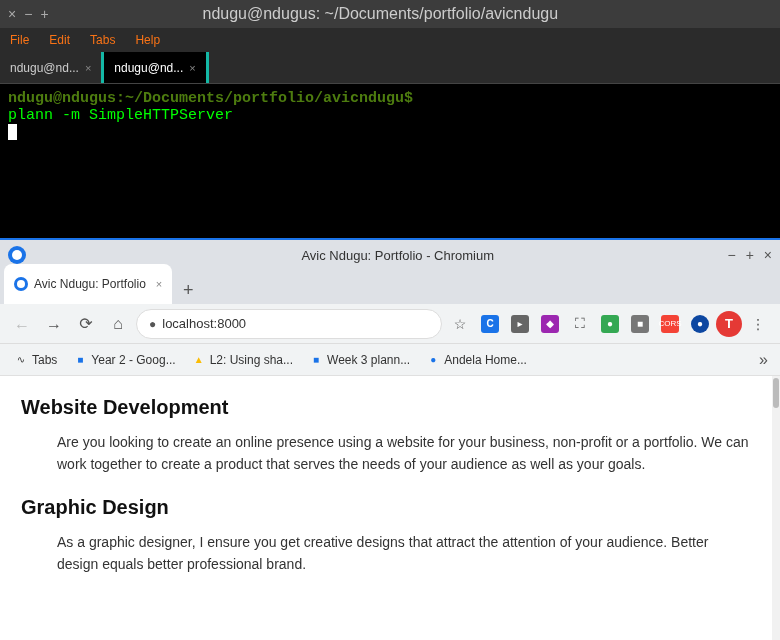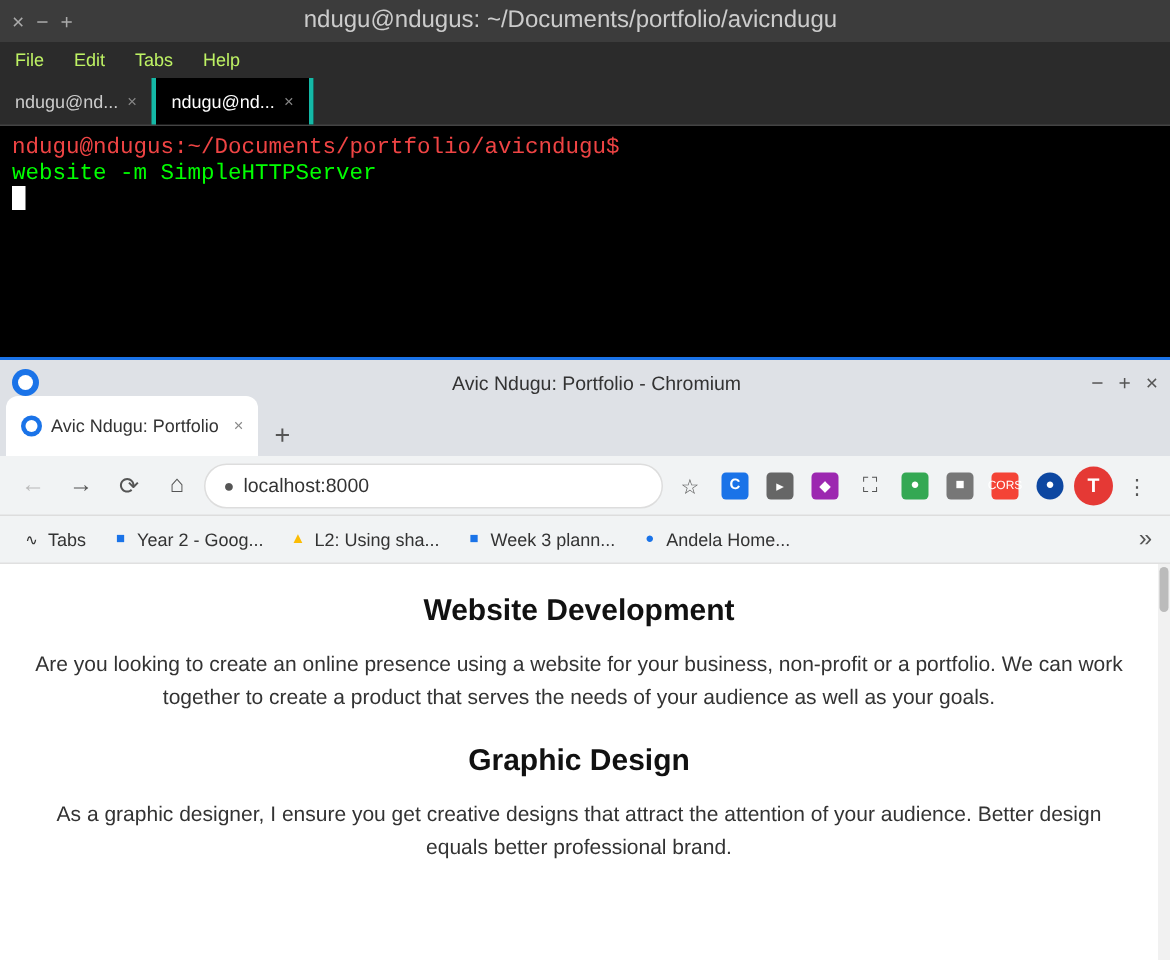--- a/index.html
+++ b/index.html
@@ -69,36 +69,36 @@
     .terminal-menubar {
       background: #2b2b2b;
       height: 24px;
       display: flex;
       align-items: center;
       padding: 0 4px;
       gap: 8px;
       flex-shrink: 0;
     }
     .terminal-menubar span {
-      color: #bef264;
+      color: #f97316;
       font-size: 12px;
       padding: 2px 6px;
       cursor: pointer;
     }
     .terminal-content {
       flex: 1;
       background: #000;
       padding: 6px 8px;
       font-family: 'Courier New', Courier, monospace;
       font-size: 15px;
       overflow: hidden;
     }
     .terminal-line-prompt {
-      color: #ef4444;
-      font-weight: normal;
+      color: #4d7c0f;
+      font-weight: bold;
     }
     .terminal-line-text {
       color: #00ff00;
     }
     .terminal-cursor {
       display: inline-block;
       width: 9px;
       height: 16px;
       background: #fff;
       vertical-align: middle;
@@ -276,21 +276,20 @@
     .browser-content-area {
       flex: 1;
       background: #fff;
       display: flex;
       overflow: hidden;
     }
     .browser-content {
       flex: 1;
       padding: 20px 21px;
       overflow-y: auto;
-      text-align: center;
     }
     .browser-scrollbar {
       width: 8px;
       background: #f1f1f1;
       display: flex;
       flex-direction: column;
       align-items: center;
       padding: 2px 0;
     }
     .scrollbar-thumb {
@@ -303,20 +302,21 @@
       font-size: 20px;
       font-weight: bold;
       color: #111;
       margin-bottom: 12px;
     }
     .content-paragraph {
       font-size: 14px;
       color: #333;
       line-height: 1.6;
       margin-bottom: 20px;
+      margin-left: 36px;
     }
 
     
     .avatar-circle {
       width: 26px; height: 26px;
       border-radius: 50%;
       background: #e53935;
       color: #fff;
       display: flex; align-items: center; justify-content: center;
       font-size: 13px; font-weight: bold;
@@ -353,21 +353,21 @@
       <span>ndugu@nd...</span>
       <span class="close-tab">×</span>
     </div>
   </div>
 
   <div class="terminal-content">
     <div>
       <span class="terminal-line-prompt">ndugu@ndugus:~/Documents/portfolio/avicndugu$</span>
     </div>
     <div>
-      <span class="terminal-line-text"> website -m SimpleHTTPServer</span>
+      <span class="terminal-line-text"> plann -m SimpleHTTPServer</span>
     </div>
     <div>
       <span class="terminal-cursor"></span>
     </div>
   </div>
 </div>
 
 <div class="browser-window">
 
   <div class="browser-titlebar">

